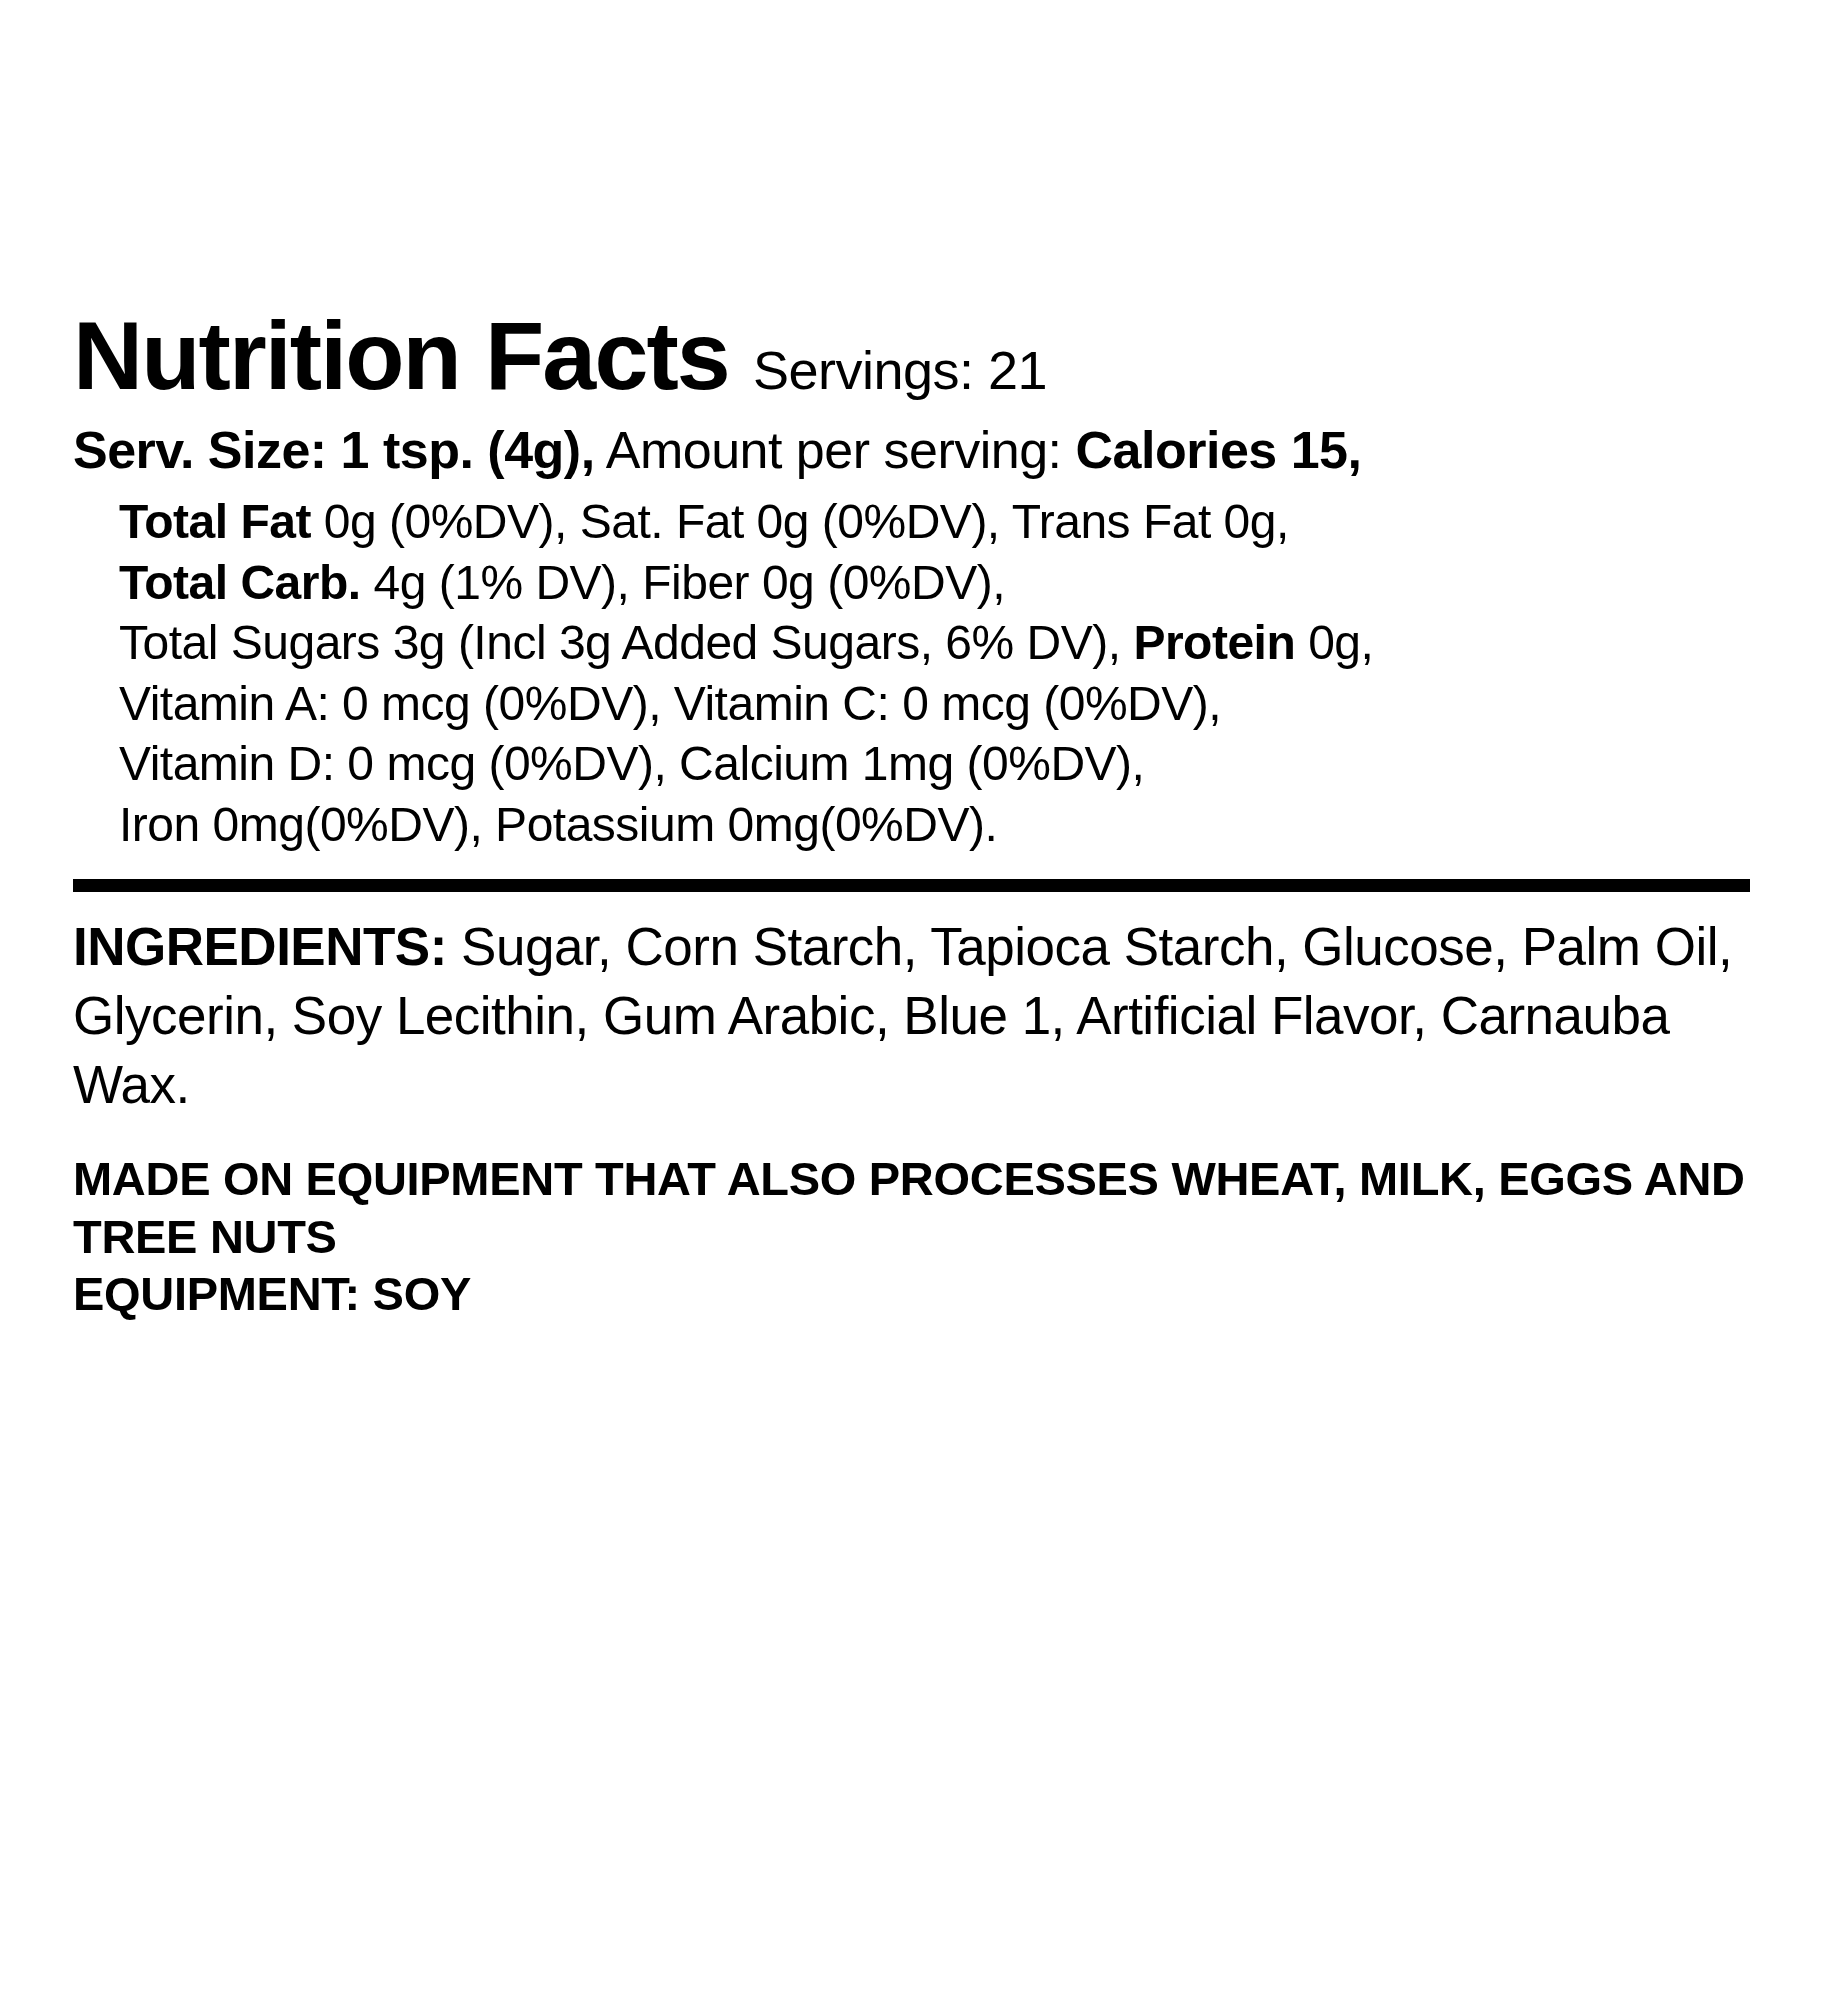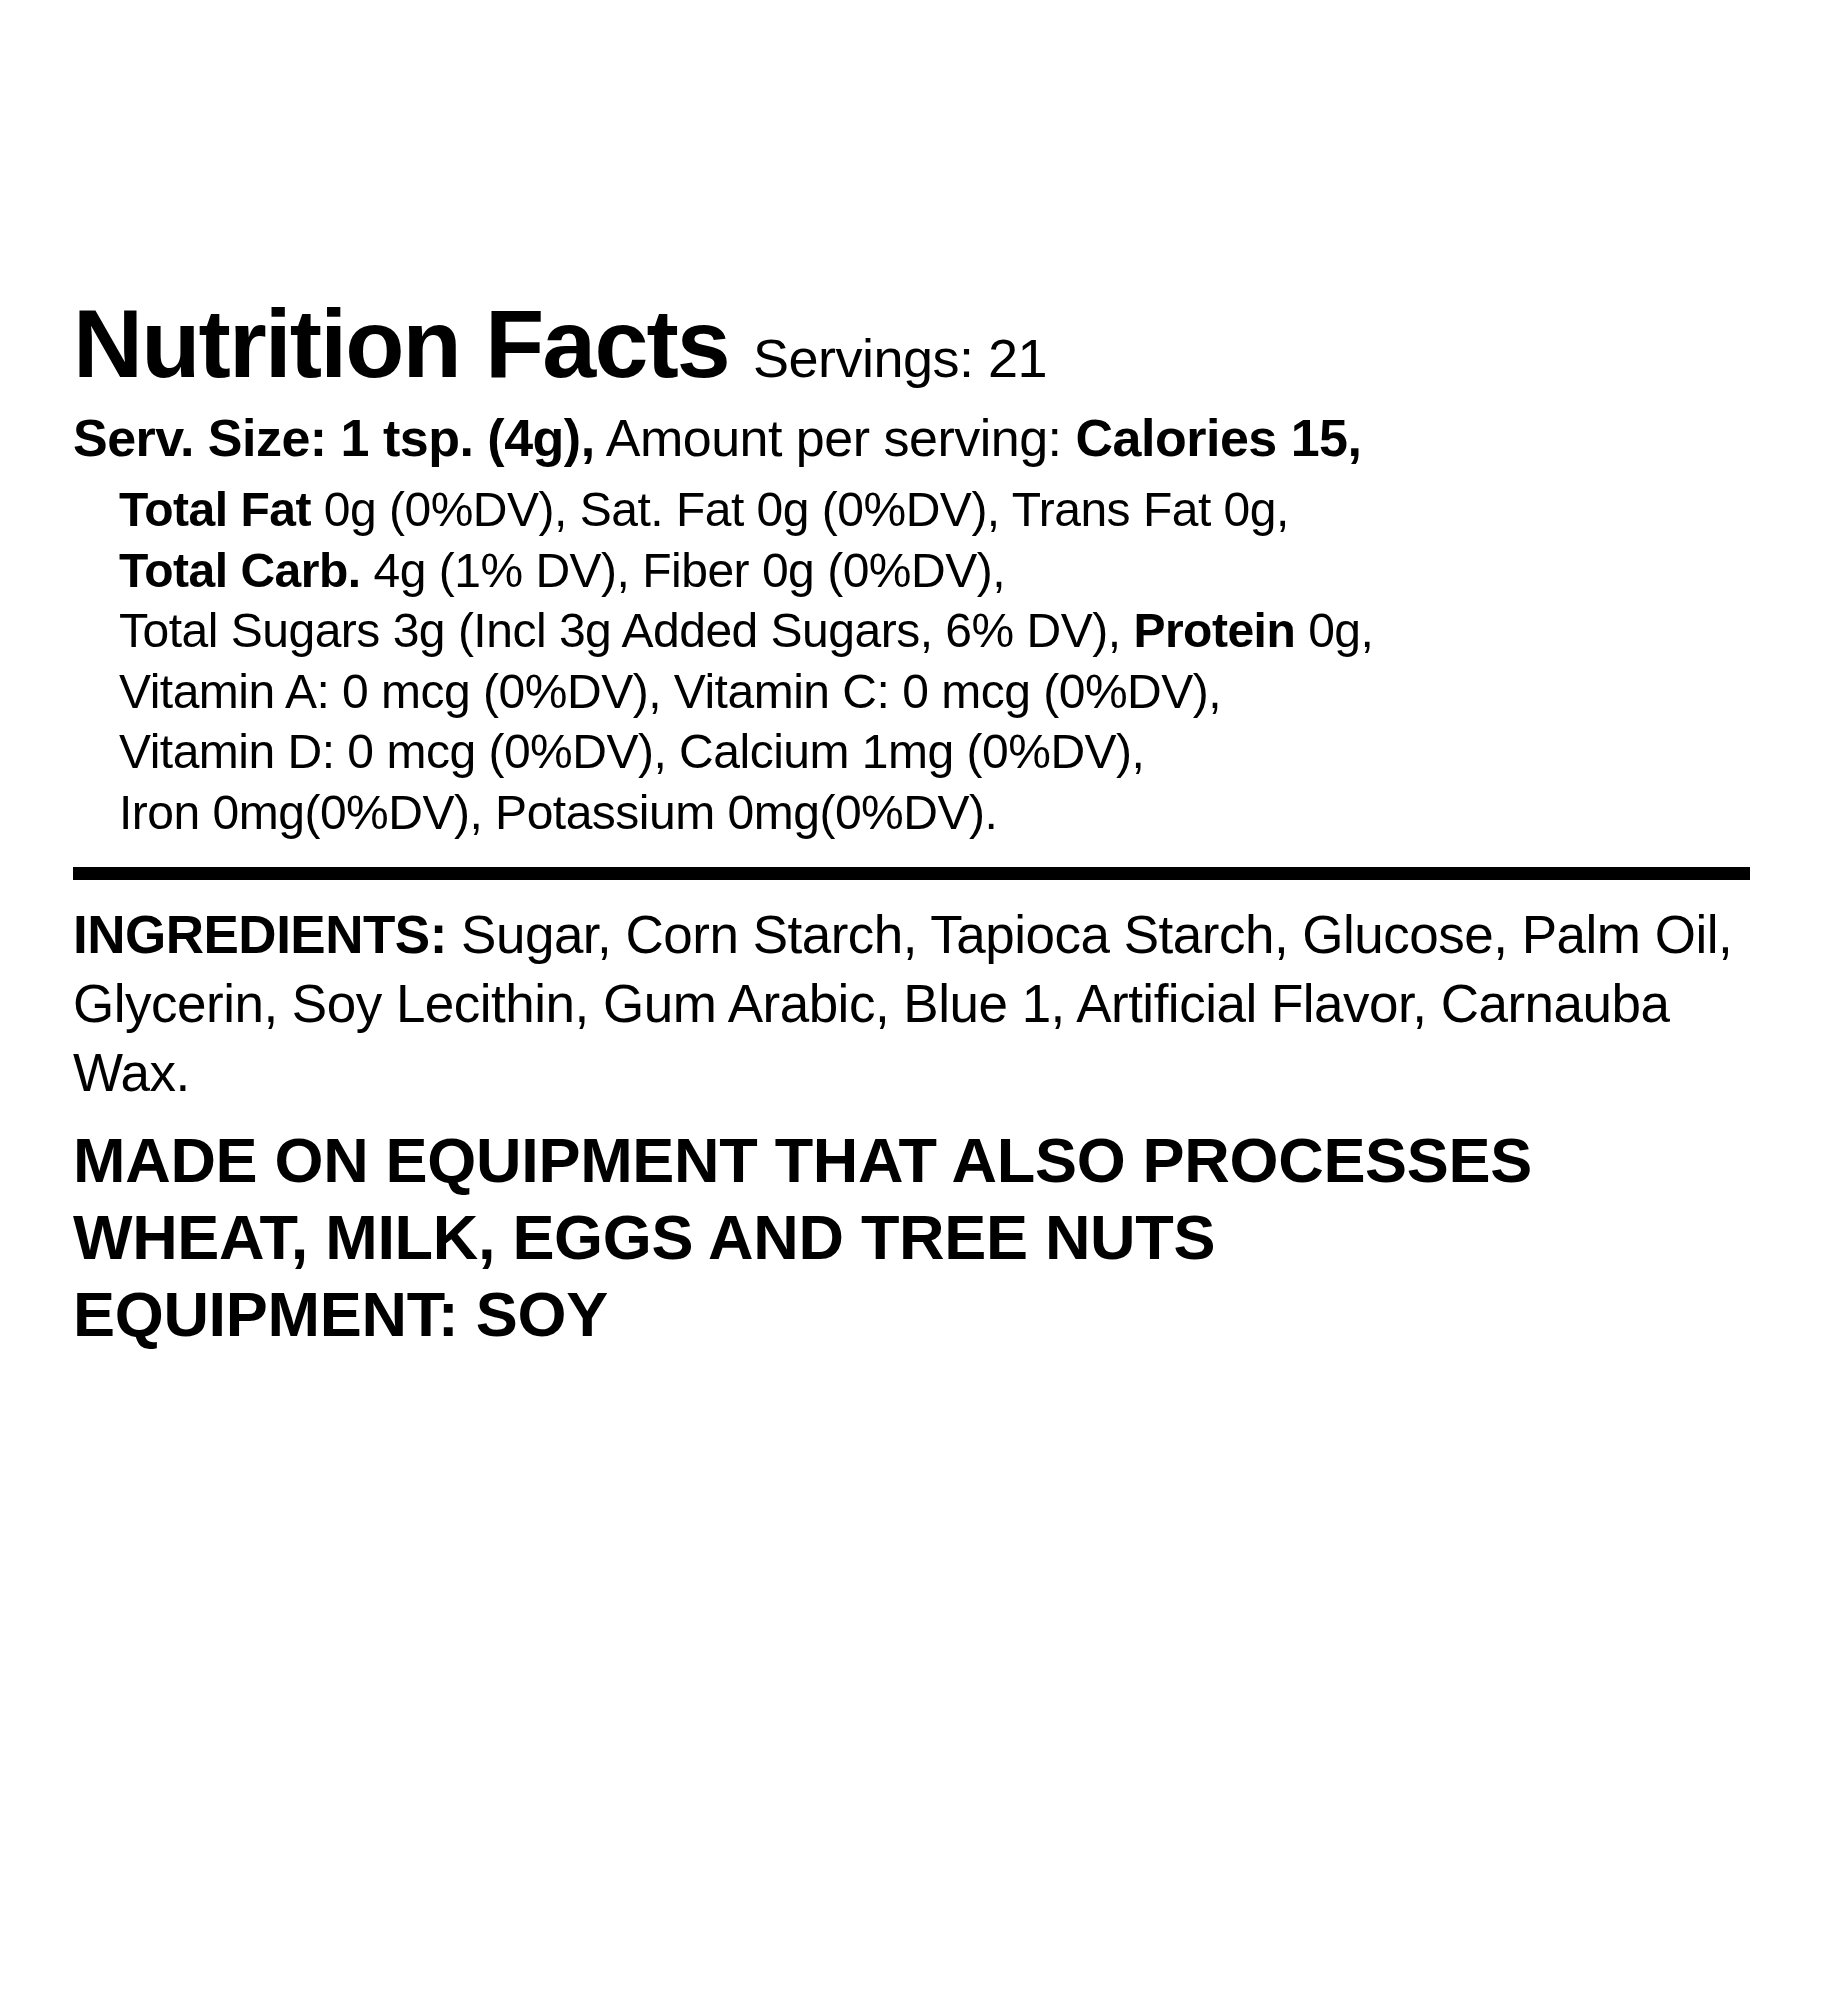--- a/index.html
+++ b/index.html
@@ -10,21 +10,21 @@
   body {
     width: 1823px;
     height: 2012px;
     font-family: "Liberation Sans", sans-serif;
     color: #000000;
     overflow: hidden;
   }
   .panel {
     position: absolute;
     left: 73px;
-    top: 293px;
+    top: 305px;
     width: 1686px;
   }
   
   .title-row {
     display: flex;
     align-items: baseline;
     gap: 24px;
     margin-bottom: 9.4px;
   }
   .title {
@@ -65,22 +65,22 @@
   
   .ingredients {
     font-size: 53px;
     line-height: 1.3;
     letter-spacing: -0.5px;
     width: 1677px;
   }
   .ingredients b { font-weight: bold; }
   
   .allergens {
-    margin-top: 15px;
-    font-size: 63px;
+    margin-top: 31px;
+    font-size: 47px;
     font-weight: bold;
     line-height: 1.22;
     letter-spacing: -0.3px;
   }
 </style>
 </head>
 <body>
 
 <div class="panel">
 

